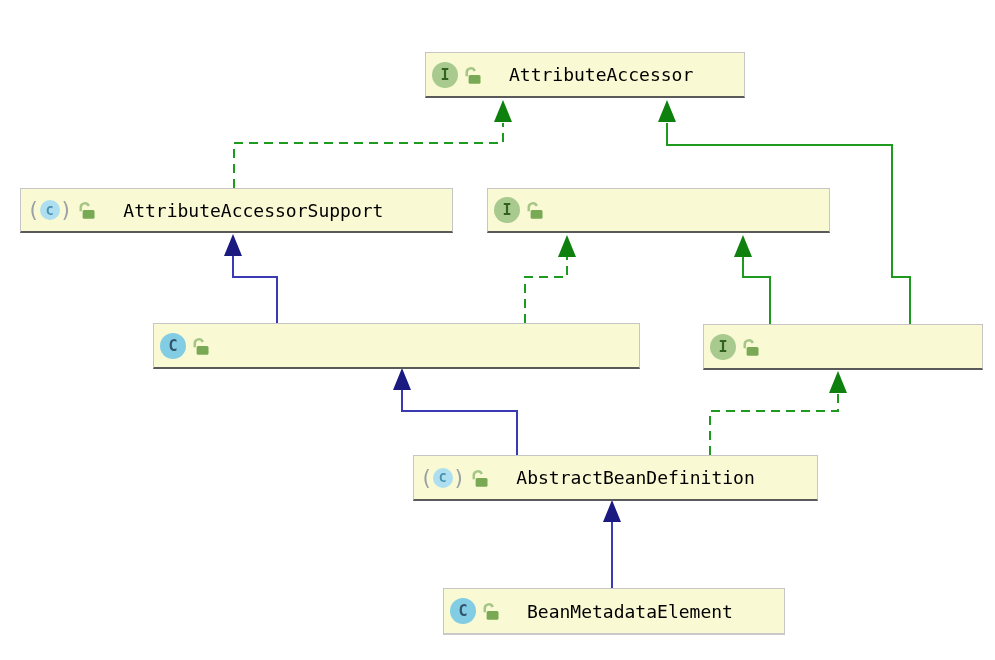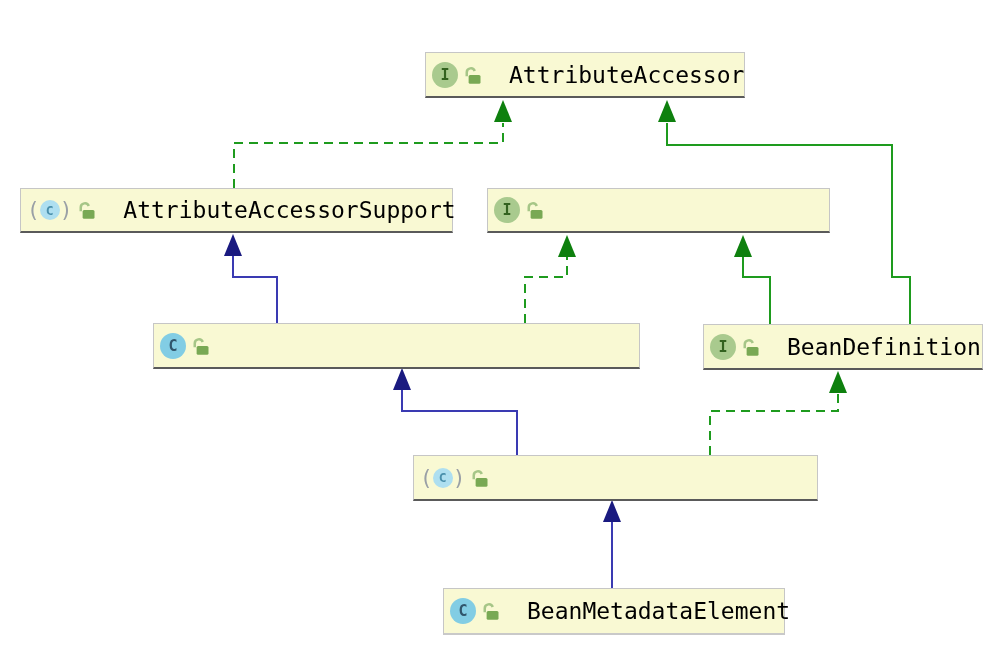--- a/index.html
+++ b/index.html
@@ -40,21 +40,21 @@
     width:26px;height:26px;border-radius:50%;
     font-size:15px;font-weight:bold;
   }
   .circ.iface{background:#A9CA8E;color:#33621F;}
   .circ.cls{background:#82CDE4;color:#30556B;}
   .circ.abs{width:20px;height:20px;background:#AEDFF0;color:#4A90AC;font-size:13px;}
   .paren{color:#9AA0A6;font-size:21px;font-weight:normal;line-height:20px;}
   .lock{flex:0 0 auto;margin-left:5px;}
   .label{
     margin-left:26px;
-    font-size:23px;
+    font-size:18px;
     color:#000000;
     white-space:nowrap;
     letter-spacing:0px;
   }
 </style>
 </head>
 <body>
 
 <div class="canvas">
 
@@ -122,33 +122,33 @@
   </div>
 
   <div class="node n5">
     <span class="type-icon">
       <span class="circ iface">I</span>
     </span>
     <svg class="lock" width="20" height="20" viewBox="0 0 16 16">
       <path d="M3 9 V6 a3.3 3.3 0 0 1 6.4 -1.2" fill="none" stroke="#A6C687" stroke-width="2"></path>
       <rect x="4.5" y="8" width="9.5" height="7" rx="1.2" fill="#79A954"></rect>
     </svg>
-    <span class="label">BeanDefinition</span>
   </div>
 
   <div class="node n6">
     <span class="type-icon">
       <span class="paren">(</span>
       <span class="circ abs">C</span>
       <span class="paren">)</span>
     </span>
     <svg class="lock" width="20" height="20" viewBox="0 0 16 16">
       <path d="M3 9 V6 a3.3 3.3 0 0 1 6.4 -1.2" fill="none" stroke="#A6C687" stroke-width="2"></path>
       <rect x="4.5" y="8" width="9.5" height="7" rx="1.2" fill="#79A954"></rect>
     </svg>
+    <span class="label">AbstractBeanDefinition</span>
   </div>
 
   <div class="node n7 light-bottom">
     <span class="type-icon">
       <span class="circ cls">C</span>
     </span>
     <svg class="lock" width="20" height="20" viewBox="0 0 16 16">
       <path d="M3 9 V6 a3.3 3.3 0 0 1 6.4 -1.2" fill="none" stroke="#A6C687" stroke-width="2"></path>
       <rect x="4.5" y="8" width="9.5" height="7" rx="1.2" fill="#79A954"></rect>
     </svg>

